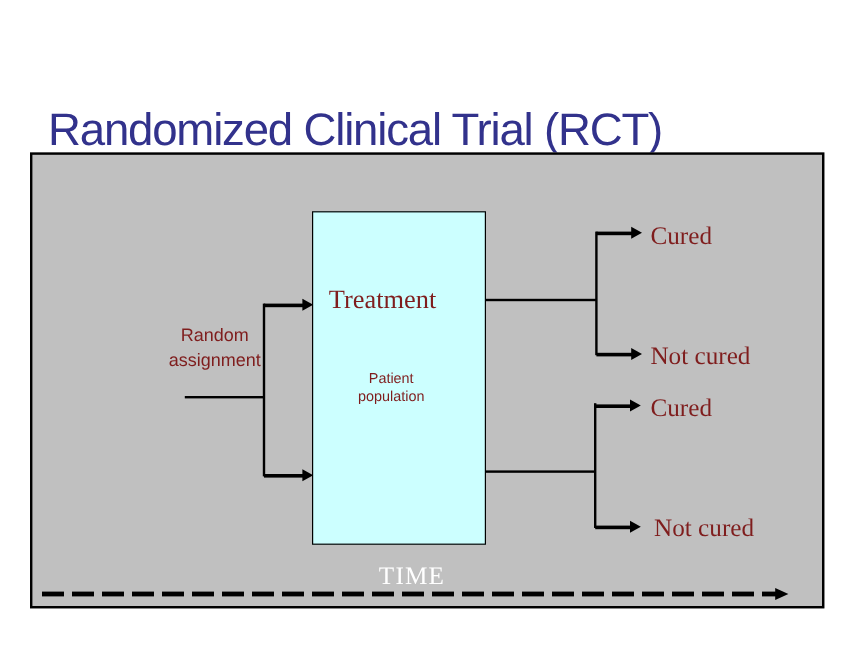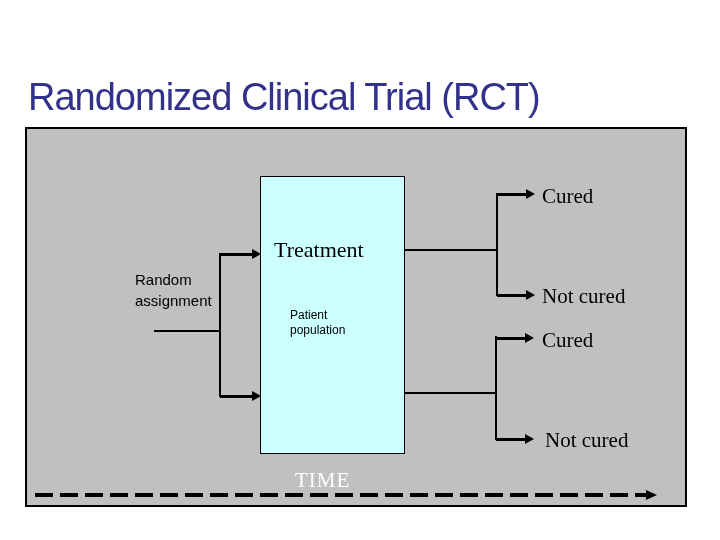--- a/index.html
+++ b/index.html
@@ -1,37 +1,37 @@
 <!DOCTYPE html>
 <html style="--title: #32328C; --panel-bg: #C0C0C0; --box-bg: #CCFFFF; --line: #000000; --time-text: #FFFFFF;"><head>
 <meta charset="utf-8">
 <style>
   html,body{margin:0;padding:0;background:#fff;}
   .slide{position:relative;width:720px;height:540px;background:#fff;overflow:hidden;
          font-family:"Liberation Serif",serif;}
-  .title{position:absolute;left:28px;top:76px;margin:0;
+  .title{position:absolute;left:28px;top:76px;margin:12px;
          font-family:"Liberation Sans",sans-serif;font-size:38px;font-weight:500;
          letter-spacing:-1px;color:var(--title,#32328C);white-space:nowrap;}
   .panel{position:absolute;left:25px;top:127px;width:658px;height:376px;
          background:var(--panel-bg,#C0C0C0);border:2px solid #000;}
   .node-box{position:absolute;left:233px;top:47px;width:143px;height:276px;
             background:var(--box-bg,#CCFFFF);border:1px solid #000;}
-  .txt{position:absolute;color:#000000;}
+  .txt{position:absolute;color:#7f1d1d;text-align:center;}
   .serif-lg{font-family:"Liberation Serif",serif;font-size:22px;line-height:29px;}
   .serif-md{font-family:"Liberation Serif",serif;font-size:21px;line-height:25px;white-space:nowrap;}
   .sans-sm{font-family:"Liberation Sans",sans-serif;font-size:15px;line-height:21px;}
   .sans-xs{font-family:"Liberation Sans",sans-serif;font-size:12px;line-height:15px;}
   .hline{position:absolute;height:2px;background:var(--line,#000);}
   .vline{position:absolute;width:2px;background:var(--line,#000);}
   .arrow{position:absolute;height:10px;}
   .arrow .shaft{position:absolute;left:0;top:3.5px;height:3px;right:7px;background:var(--line,#000);}
   .arrow .head{position:absolute;right:0;top:0;width:0;height:0;
                border-top:5px solid transparent;border-bottom:5px solid transparent;
                border-left:9px solid var(--line,#000);}
-  .time-label{position:absolute;left:268px;top:339px;width:76px;text-align:left;
+  .time-label{position:absolute;left:268px;top:339px;width:76px;text-align:right;
               font-family:"Liberation Serif",serif;font-size:21px;letter-spacing:1px;
               color:var(--time-text,#FFFFFF);}
   .dashed-arrow{position:absolute;left:8px;top:361px;width:622px;height:10px;}
   .dashed-arrow .dashes{position:absolute;left:0;top:3px;height:4px;right:10px;
       background:repeating-linear-gradient(to right,var(--line,#000) 0 18px,transparent 18px 25px);}
   .dashed-arrow .head{position:absolute;right:0;top:0;width:0;height:0;
       border-top:5px solid transparent;border-bottom:5px solid transparent;
       border-left:11px solid var(--line,#000);}
 </style>
 </head>

